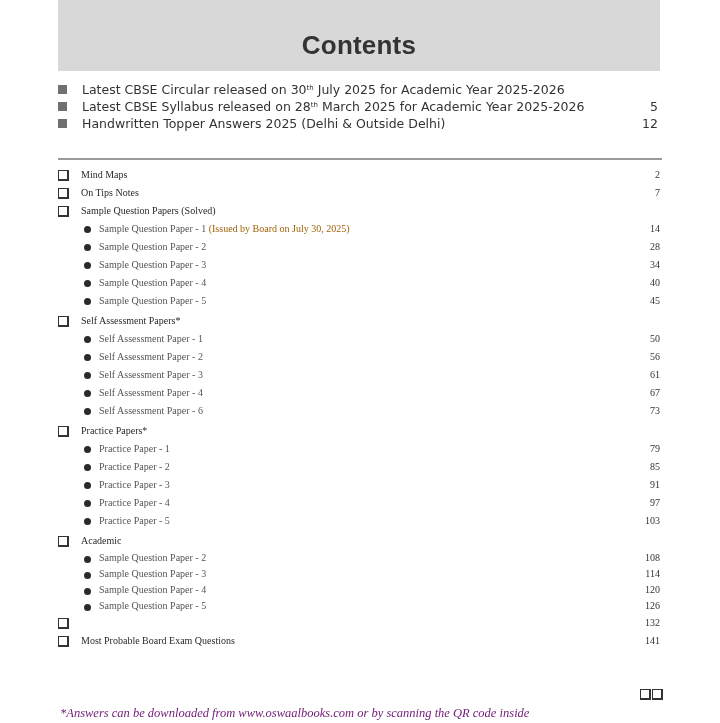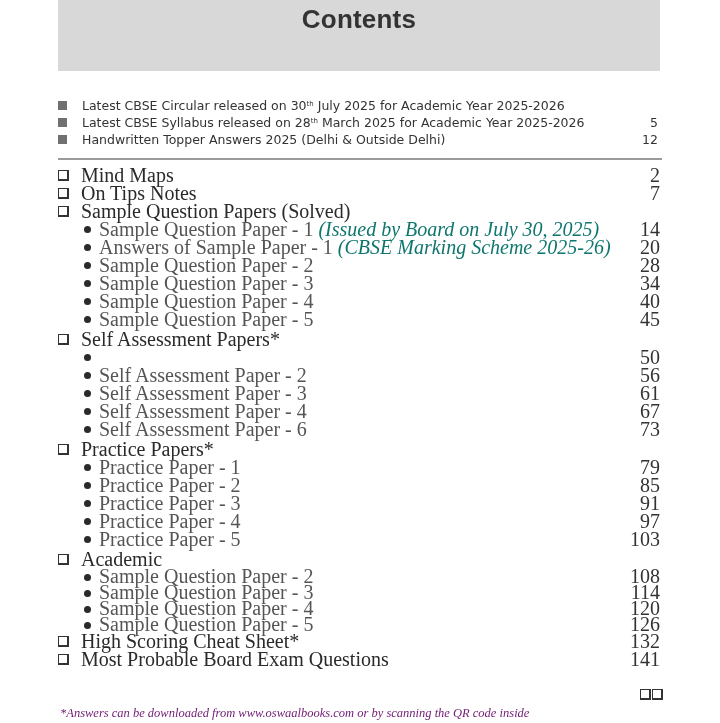--- a/index.html
+++ b/index.html
@@ -1,33 +1,33 @@
 <!DOCTYPE html>
 <html><head>
 <meta charset="utf-8">
 <style>
   html, body { margin:0; padding:0; background:#ffffff; }
   body { width:720px; height:723px; position:relative; overflow:hidden; color:#2b2b2b; }
   .header { position:absolute; left:58px; top:0; width:602px; height:71px; background:#d8d8d8; }
-  .header-title { position:absolute; left:0; right:0; top:4px; text-align:center;
+  .header-title { position:absolute; left:0; right:0; top:30px; text-align:center;
     font-family:"Liberation Sans", sans-serif; font-weight:bold; font-size:26px; color:#333; letter-spacing:0.2px; }
-  .top-list { position:absolute; left:58px; top:81px; width:602px; font-family:"DejaVu Sans", sans-serif; font-size:12.5px; color:#333;margin-top:16px; }
+  .top-list { position:absolute; left:58px; top:81px; width:602px; font-family:"DejaVu Sans", sans-serif; font-size:12.5px; color:#333; }
   .top-row { position:relative; height:17px; line-height:17px; padding-left:24px; }
   .sq { position:absolute; left:0; top:4px; width:9px; height:9px; background:#707070; }
   .pg { position:absolute; right:2px; top:0; }
   .top-text sup { font-size:7px; vertical-align:top; position:relative; top:-1px; }
   .divider { position:absolute; left:58px; top:158px; width:604px; height:2px; background:#9a9a9a; }
-  .main-list { position:absolute; left:58px; top:166px; width:604px; font-family:"Liberation Serif", serif; font-size:20px; color:#2a2a2a; }
+  .main-list { position:absolute; left:58px; top:166px; width:604px; font-family:"Liberation Serif", serif; font-size:10px; color:#2a2a2a; }
   .row { position:relative; height:18px; line-height:18px; }
   .row.sec { padding-left:23px; }
   .row.sub { padding-left:41px; color:#555; }
   .cb { position:absolute; left:0; top:4px; width:8px; height:8px; border:1.3px solid #333; border-right-width:2.2px; border-bottom-width:2.2px; }
   .dot { position:absolute; left:26px; top:6px; width:7px; height:7px; border-radius:50%; background:#2a2a2a; }
   .row .pg { right:2px; color:#333; }
-  .it { font-style:italic; color:#0f766e; }
+  .it { color:#a16207; }
   .gap { height:2px; }
   .end-boxes { position:absolute; left:640px; top:686px; width:24px; height:12px; }
   .end-boxes span { display:inline-block; width:8px; height:8px; border:1.3px solid #333; border-right-width:2.2px; border-bottom-width:2.2px; margin-right:1px; }
   .footnote { position:absolute; left:60px; top:706px; font-family:"Liberation Serif", serif; font-style:italic; font-size:12.5px; color:#701a75; }
 </style>
 </head>
 <body>
 
 <div class="header">
   <div class="header-title">Contents</div>
@@ -67,25 +67,20 @@
     <span class="cb"></span>
     <span>Sample Question Papers (Solved)</span>
   </div>
   <div class="row sub">
     <span class="dot"></span>
     <span>Sample Question Paper - 1 </span><span class="it">(Issued by Board on July 30, 2025)</span>
     <span class="pg">14</span>
   </div>
   <div class="row sub">
     <span class="dot"></span>
-    <span>Answers of Sample Paper - 1 </span><span class="it">(CBSE Marking Scheme 2025-26)</span>
-    <span class="pg">20</span>
-  </div>
-  <div class="row sub">
-    <span class="dot"></span>
     <span>Sample Question Paper - 2</span>
     <span class="pg">28</span>
   </div>
   <div class="row sub">
     <span class="dot"></span>
     <span>Sample Question Paper - 3</span>
     <span class="pg">34</span>
   </div>
   <div class="row sub">
     <span class="dot"></span>
@@ -97,20 +92,21 @@
     <span>Sample Question Paper - 5</span>
     <span class="pg">45</span>
   </div>
   <div class="gap"></div>
   <div class="row sec">
     <span class="cb"></span>
     <span>Self Assessment Papers*</span>
   </div>
   <div class="row sub">
     <span class="dot"></span>
+    <span>Self Assessment Paper - 1</span>
     <span class="pg">50</span>
   </div>
   <div class="row sub">
     <span class="dot"></span>
     <span>Self Assessment Paper - 2</span>
     <span class="pg">56</span>
   </div>
   <div class="row sub">
     <span class="dot"></span>
     <span>Self Assessment Paper - 3</span>
@@ -176,21 +172,20 @@
     <span>Sample Question Paper - 4</span>
     <span class="pg">120</span>
   </div>
   <div class="row sub" style="height:16px;line-height:16px">
     <span class="dot"></span>
     <span>Sample Question Paper - 5</span>
     <span class="pg">126</span>
   </div>
   <div class="row sec">
     <span class="cb"></span>
-    <span>High Scoring Cheat Sheet*</span>
     <span class="pg">132</span>
   </div>
   <div class="row sec">
     <span class="cb"></span>
     <span>Most Probable Board Exam Questions</span>
     <span class="pg">141</span>
   </div>
 </div>
 
 <div class="end-boxes"><span></span><span></span></div>

